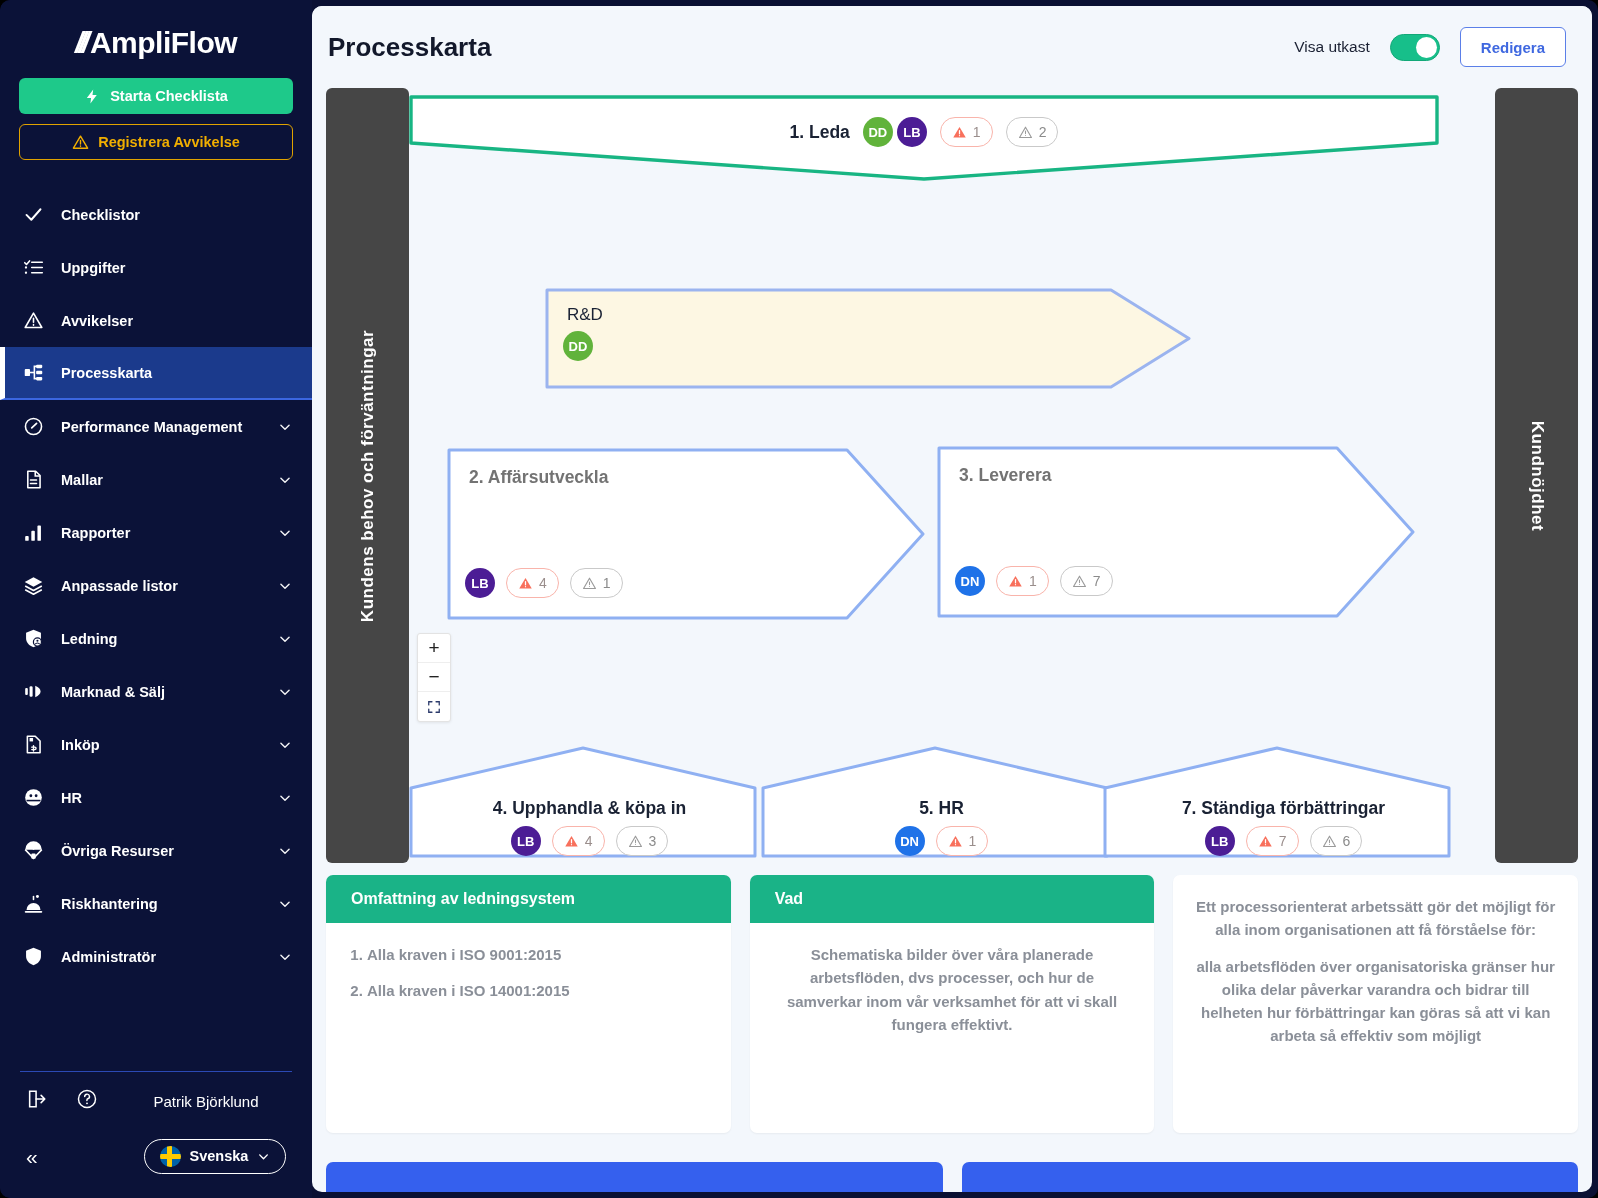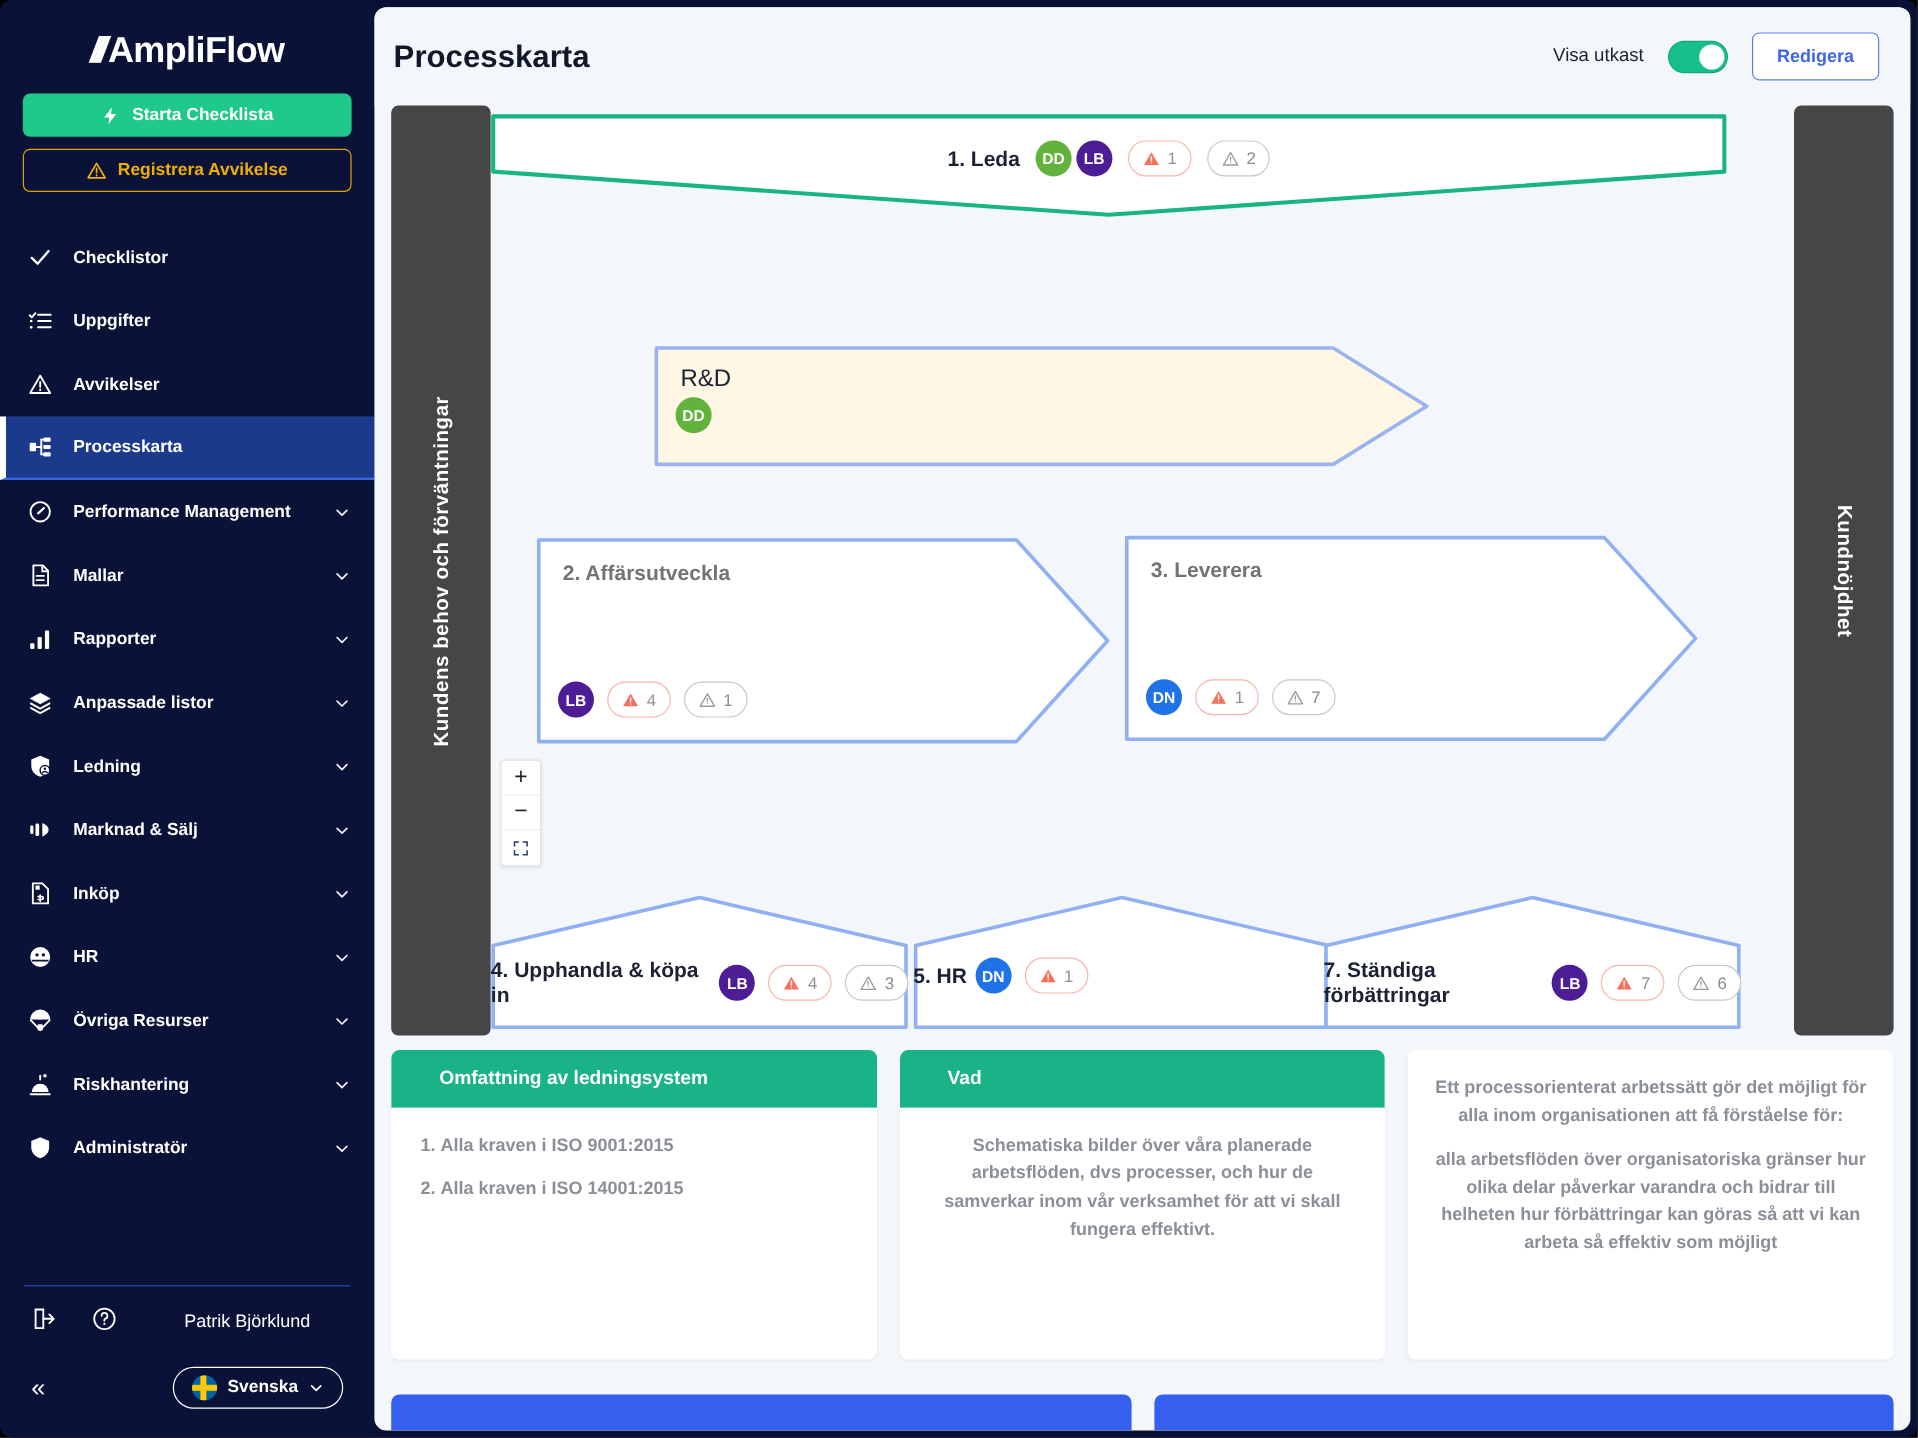--- a/index.html
+++ b/index.html
@@ -226,40 +226,40 @@
   }
   .shape-title { font-size: 17.5px; font-weight: 700; color: #1a2234; }
 
   
   .rnd {
     position: absolute; left: 136px; top: 200px;
     width: 646px; height: 101px;
   }
   .rnd .label {
     position: absolute; left: 22px; top: 17px;
-    font-size: 20px; color: #1a2234;
+    font-size: 17px; color: #1a2234;
   }
   .rnd .av { position: absolute; left: 18px; top: 44px; }
 
   .proc-arrow { position: absolute; }
   .proc-arrow .label {
     position: absolute; left: 22px; top: 19px;
     font-size: 17.5px; font-weight: 700; color: #737373;
   }
   .proc-arrow .badges {
     position: absolute; left: 18px; bottom: 22px;
     display: flex; align-items: center; gap: 11px;
   }
   #proc2 { left: 38px; top: 360px; width: 478px; height: 172px; }
   #proc3 { left: 528px; top: 358px; width: 478px; height: 172px; }
 
   .pent { position: absolute; }
   .pent .inner {
-    position: absolute; left: 0; right: 0; top: 52px;
-    display: flex; align-items: center; gap: 7px;
+    position: absolute; left: 13px; right: 0; top: 52px;
+    display: flex; flex-direction: column; align-items: center; gap: 7px;
   }
   .pent .label { font-size: 17.5px; font-weight: 700; color: #1a2234; }
   .pent .badges { display: flex; align-items: center; gap: 11px; }
   #pent4 { left: 0px; top: 658px; width: 348px; height: 112px; }
   #pent5 { left: 352px; top: 658px; width: 348px; height: 112px; }
   #pent7 { left: 694px; top: 658px; width: 348px; height: 112px; }
 
   
   .av {
     width: 30px; height: 30px; border-radius: 50%;
@@ -316,21 +316,21 @@
     border-radius: 7px;
     overflow: hidden;
     display: flex; flex-direction: column;
     height: 258px;
     box-shadow: 0 1px 2px rgba(0,0,0,.05);
   }
   .card .head {
     background: #1ab387;
     color: #fff;
     font-size: 16px; font-weight: 700;
-    padding: 15px 40px;
+    padding: 15px 25px;
   }
   .card .body {
     padding: 20px 22px;
     font-size: 15px;
     color: #8a8f98;
     line-height: 1.55;
     font-weight: 600;
   }
   .card .body ol { margin: 0; padding-left: 19px; }
   .card .body ol li { margin-bottom: 13px; }

